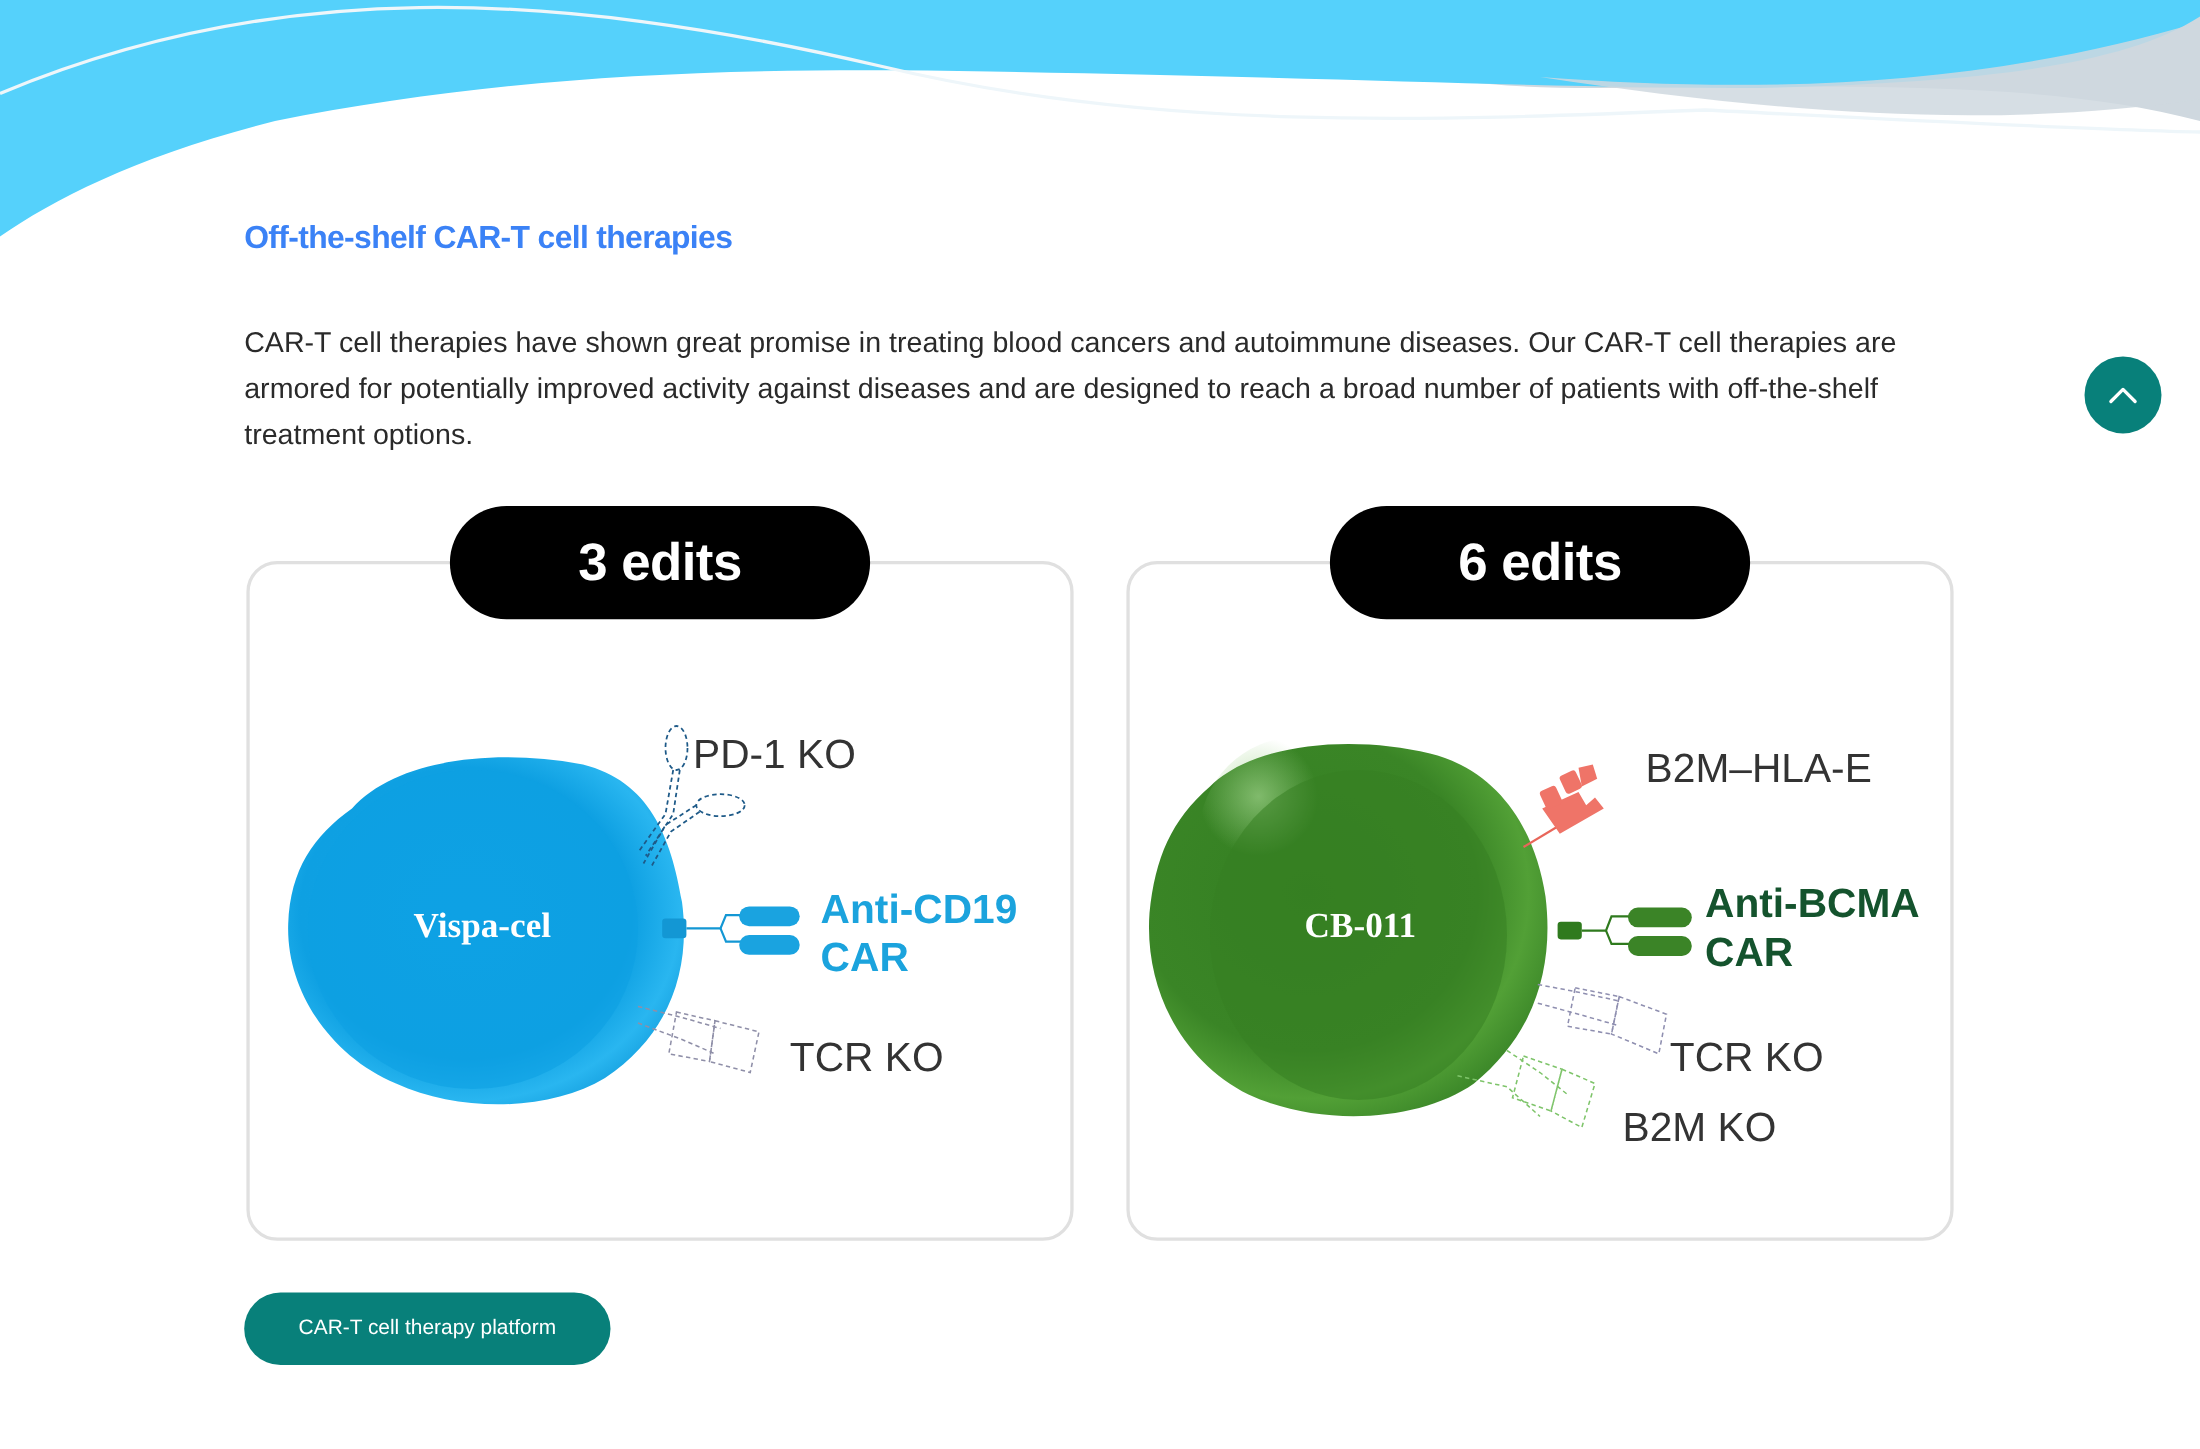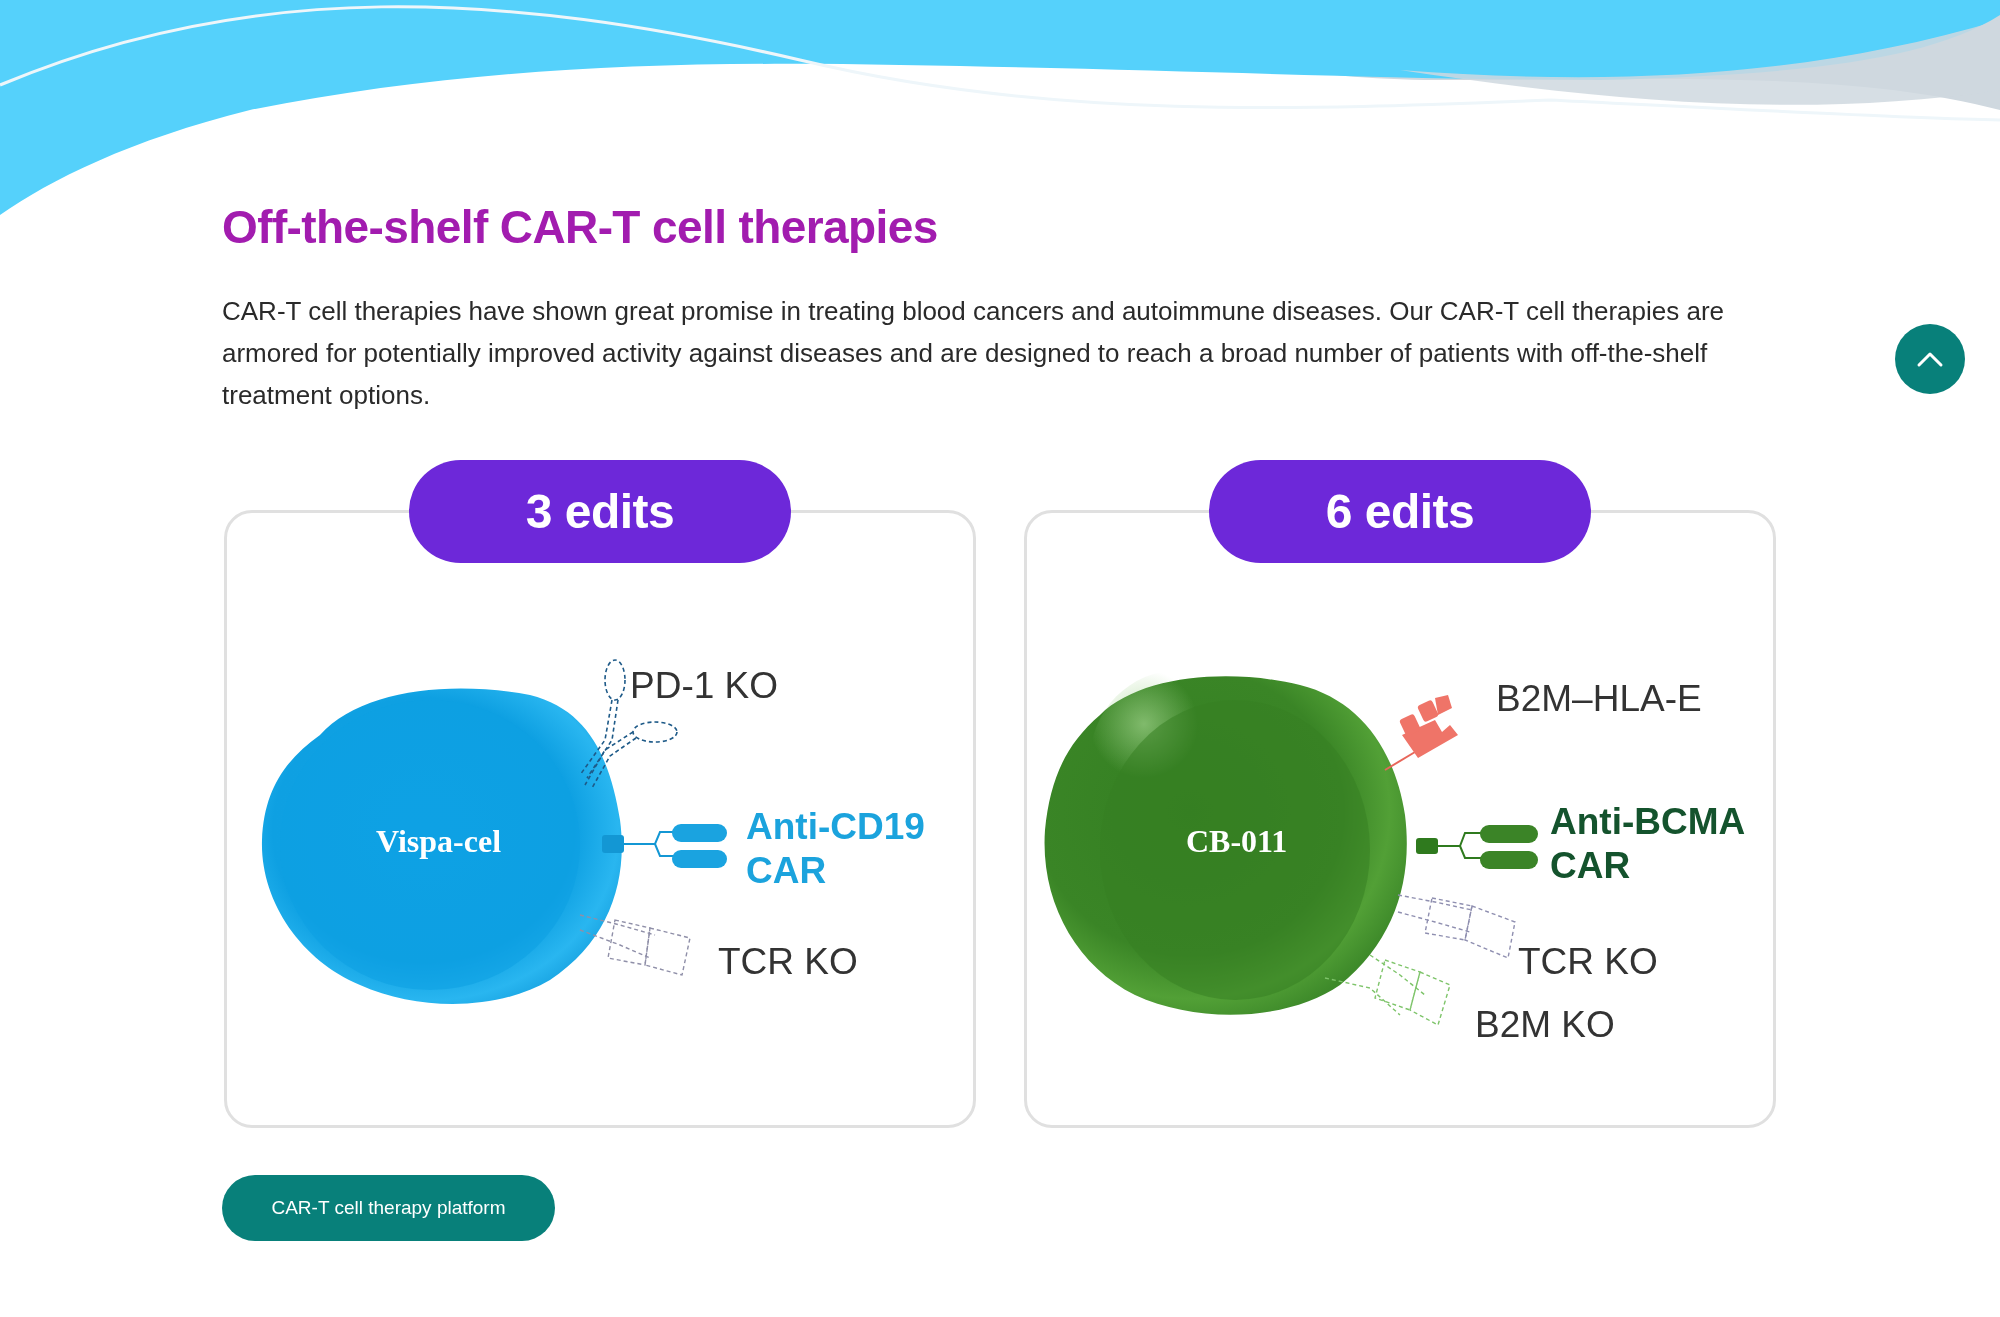--- a/index.html
+++ b/index.html
@@ -2,21 +2,21 @@
 <html><head>
 <meta charset="utf-8">
 <style>
   * { box-sizing: border-box; margin: 0; padding: 0; }
   html, body { width: 2000px; height: 1317px; background: #ffffff; overflow: hidden; }
   body { position: relative; font-family: "Liberation Sans", "DejaVu Sans", sans-serif; color: #222; }
 
   .hero-wave { position: absolute; left: 0; top: 0; width: 2000px; height: 220px; z-index: 0; }
   .page-title {
     position: absolute; left: 222px; top: 200px;
-    font-size: 46px; font-weight: 700; color: #a21caf; letter-spacing: -0.6px;
+    font-size: 29px; font-weight: 700; color: #3b82f6; letter-spacing: -0.6px;
   }
   .intro {
     position: absolute; left: 222px; top: 290px; width: 1520px;
     font-size: 26px; line-height: 42px; color: #2a2a2a; font-weight: 400;
   }
 
   .scroll-top {
     position: absolute; left: 1895px; top: 324px; width: 70px; height: 70px;
     border-radius: 50%; background: #08807a; border: none; cursor: pointer;
     display: flex; align-items: center; justify-content: center;
@@ -24,21 +24,21 @@
 
   .card {
     position: absolute; top: 510px; width: 752px; height: 618px;
     border: 3px solid #e0e0e0; border-radius: 28px; background: #fff;
   }
   .card.left { left: 224px; }
   .card.right { left: 1024px; }
 
   .pill {
     position: absolute; top: 460px; width: 382px; height: 103px;
-    border-radius: 52px; background: #6d28d9; color: #fff;
+    border-radius: 52px; background: #000000; color: #fff;
     display: flex; align-items: center; justify-content: center;
     font-size: 48px; font-weight: 700; letter-spacing: -0.5px; z-index: 3;
   }
   .pill.left { left: 409px; }
   .pill.right { left: 1209px; }
 
   .diagram { position: absolute; z-index: 2; }
 
   .label {
     position: absolute; font-size: 37px; color: #333; font-weight: 400; white-space: nowrap; z-index: 3;

